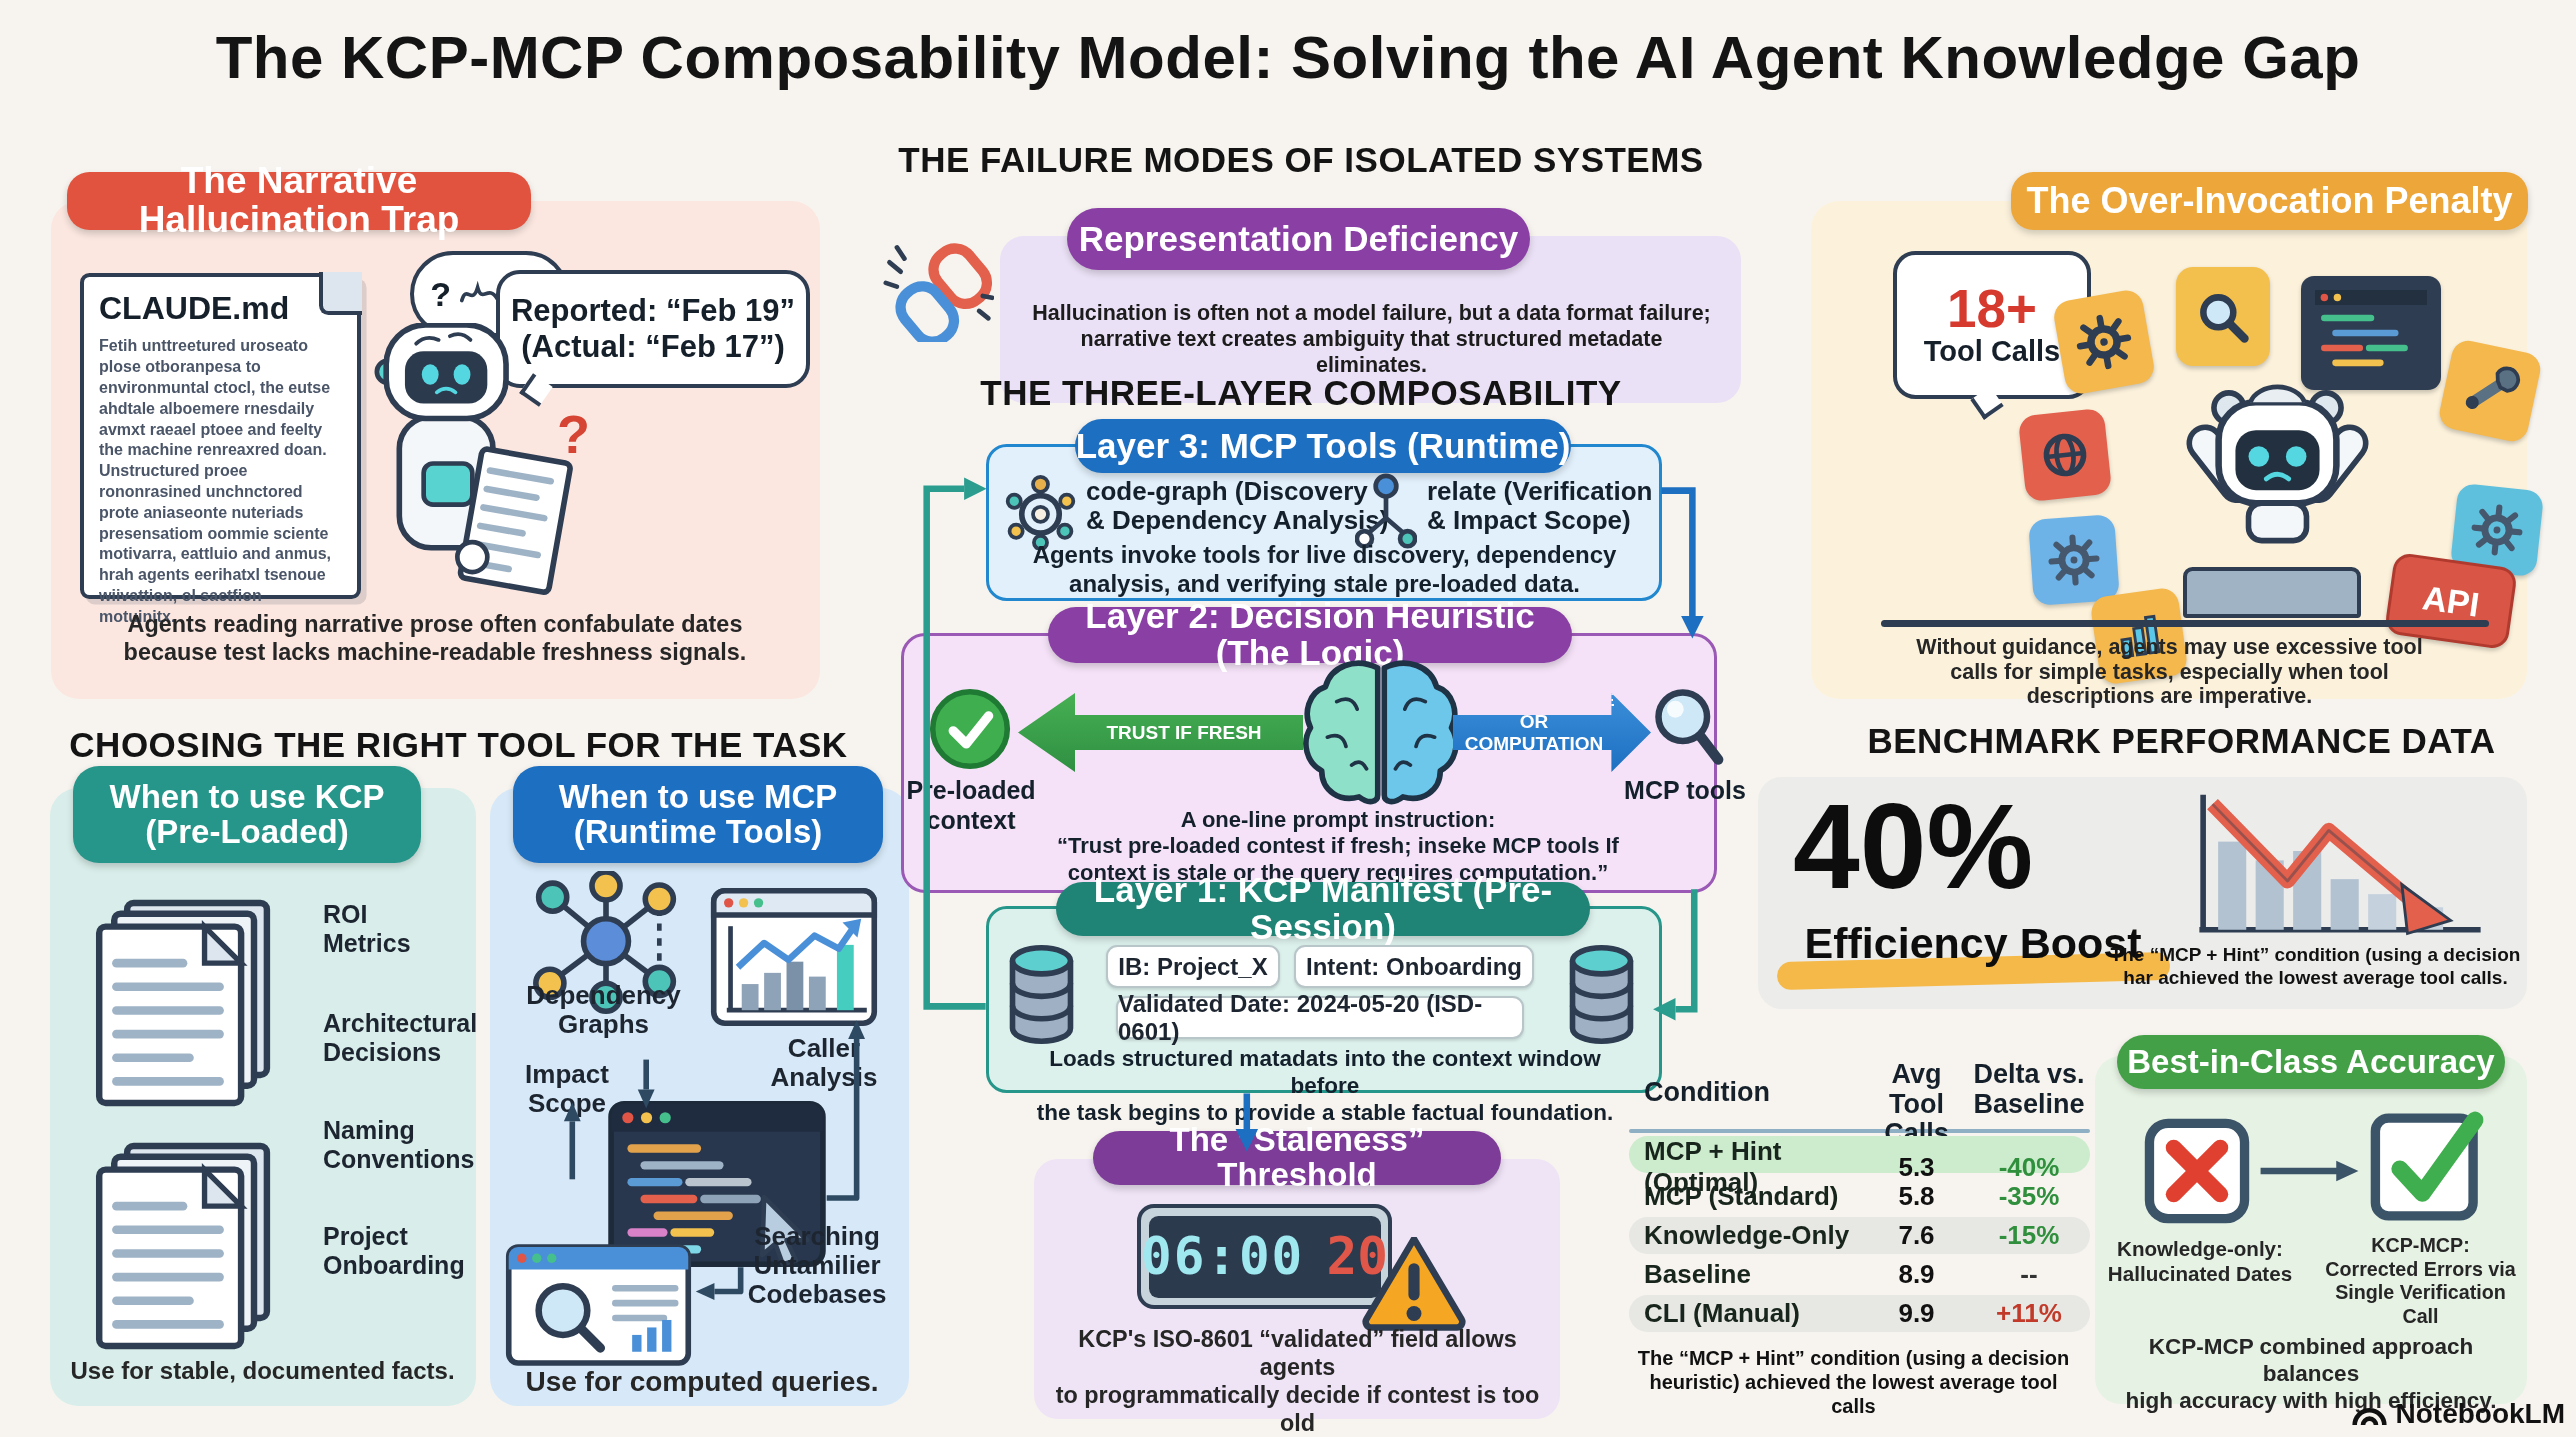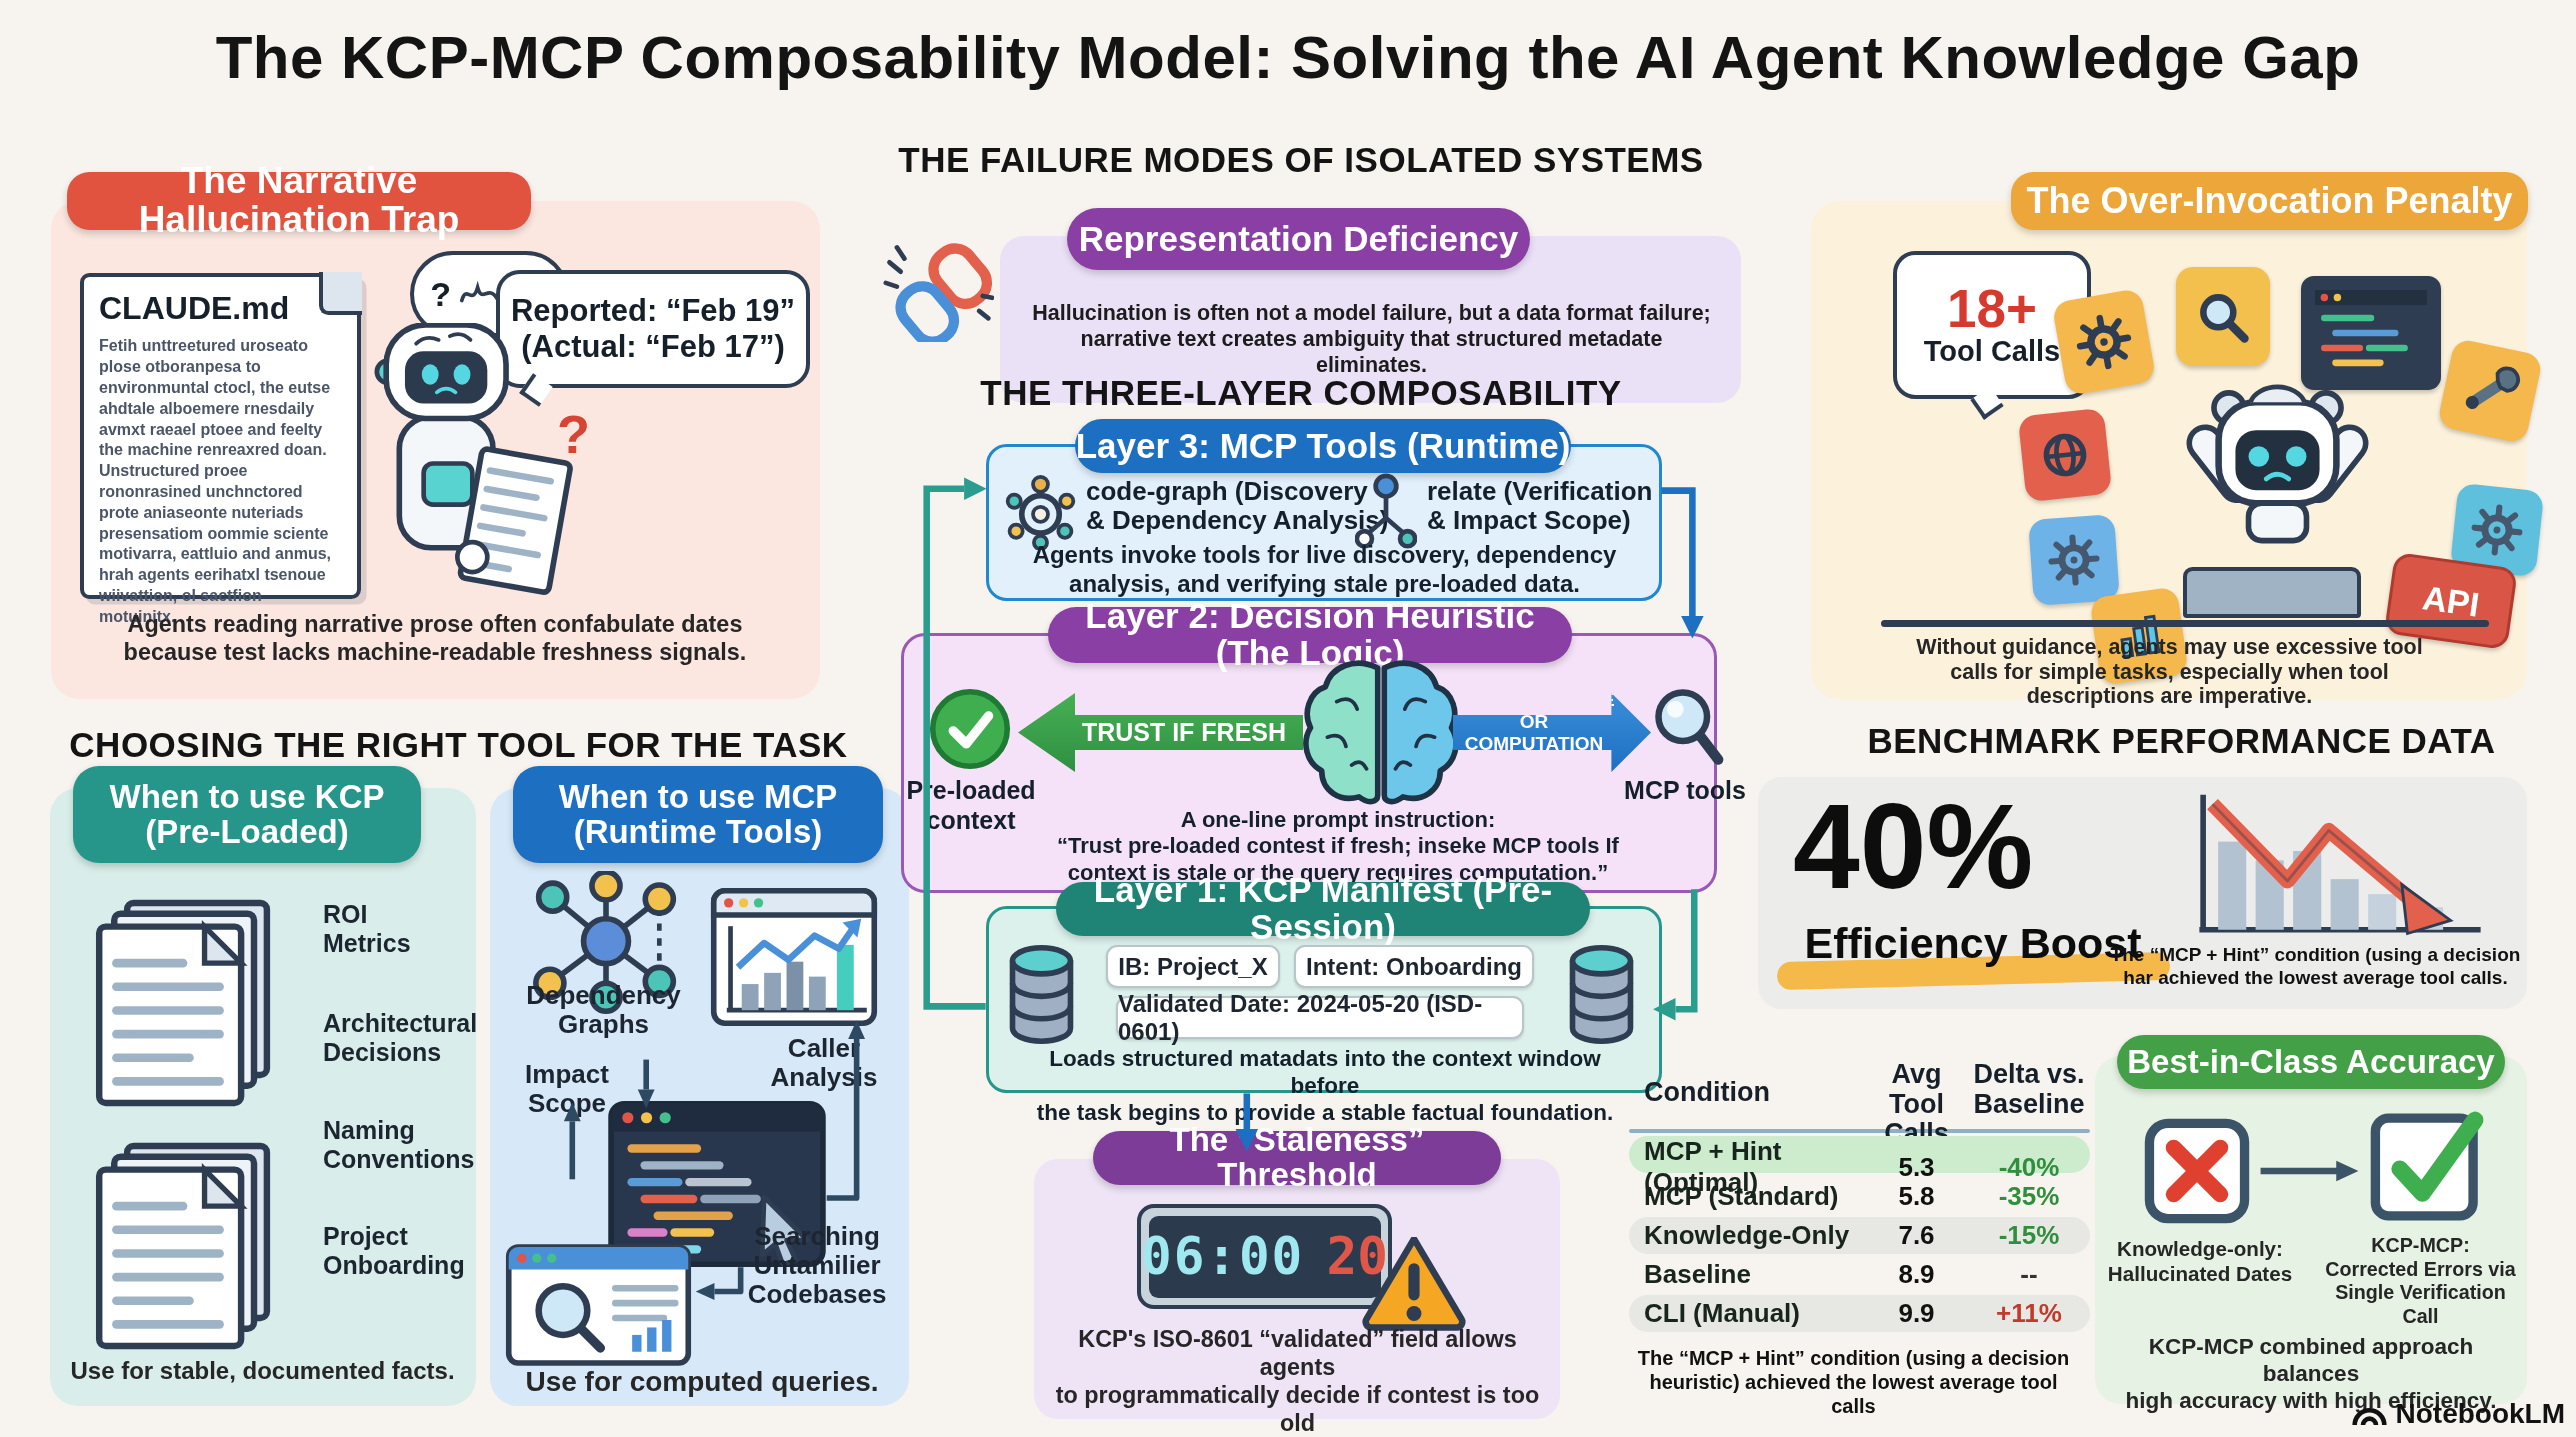--- a/index.html
+++ b/index.html
@@ -288,21 +288,21 @@
 
 <svg class="abs" style="left:929px;top:688px;" width="82" height="82" viewBox="0 0 88 88">
   <circle cx="44" cy="44" r="40" fill="#3fae4e" stroke="#1f7a33" stroke-width="6"></circle>
   <path d="M26,46 L40,60 L64,30" fill="none" stroke="#fff" stroke-width="10" stroke-linecap="round" stroke-linejoin="round"></path>
 </svg>
 <div class="caption" style="left:894px;top:775px;width:154px;font-size:25px;color:#14202c;">Pre-loaded
 context</div>
 
 <div class="blockarrow" style="left:1018px;top:693px;width:285px;height:79px;background:linear-gradient(180deg,#46b053,#2f8f42);
             clip-path:polygon(0% 50%,20% 0%,20% 28%,100% 28%,100% 72%,20% 72%,20% 100%);justify-content:center;">
-  <span style="font-size:25px;margin-left:47px;">TRUST IF FRESH</span>
+  <span style="font-size:19px;margin-left:47px;">TRUST IF FRESH</span>
 </div>
 
 <svg class="abs" style="left:1299px;top:655px;" width="164" height="154" viewBox="0 0 175 165">
   <path d="M84,14 C60,2 34,12 28,34 C10,40 4,62 12,78 C2,94 8,116 24,124 C24,146 44,158 64,152 C74,160 84,158 84,150 Z" fill="#8fe0c8" stroke="#1f3347" stroke-width="6" stroke-linejoin="round"></path>
   <path d="M91,14 C115,2 141,12 147,34 C165,40 171,62 163,78 C173,94 167,116 151,124 C151,146 131,158 111,152 C101,160 91,158 91,150 Z" fill="#6cc7ea" stroke="#1f3347" stroke-width="6" stroke-linejoin="round"></path>
   <g fill="none" stroke="#1f3347" stroke-width="4" stroke-linecap="round">
     <path d="M40,50 Q56,42 62,58"></path>
       <path d="M30,88 Q46,82 50,98"></path>
       <path d="M56,118 Q66,110 72,122"></path>
     <path d="M135,50 Q119,42 113,58"></path>

